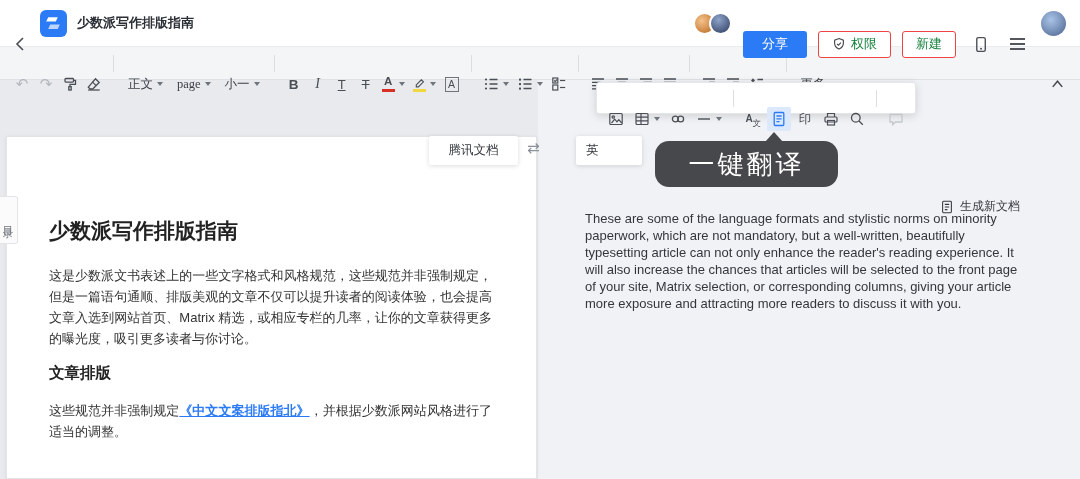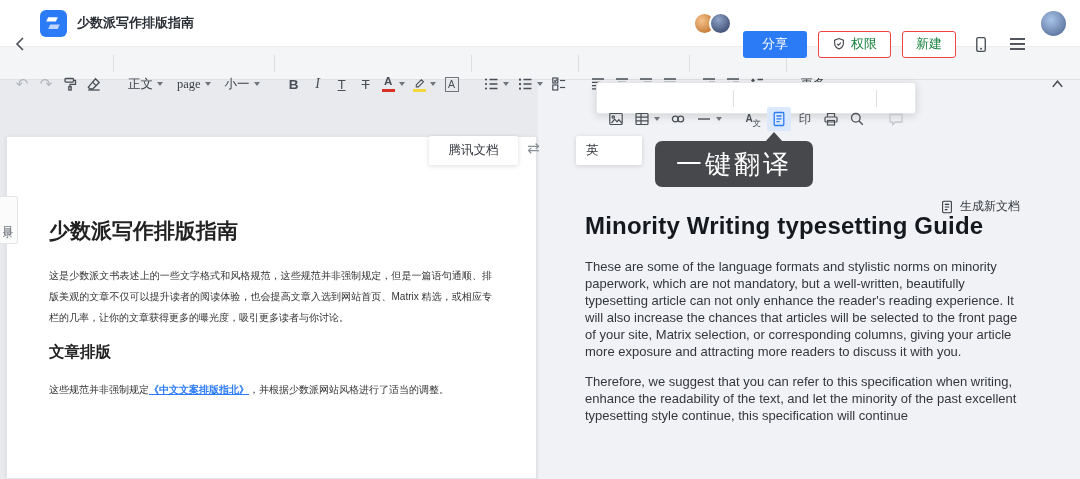--- a/index.html
+++ b/index.html
@@ -50,63 +50,61 @@
 
   
   .insert-bar{position:absolute;top:82px;left:596px;height:32px;background:#fff;border:1px solid #e4e6e9;border-radius:3px;box-shadow:0 2px 8px rgba(0,0,0,.14);display:flex;align-items:center;padding:0 7px;gap:2px;z-index:30;}
   .insert-bar .tool{height:24px;}
   .insert-bar .hl{background:#dce9fd;color:#2b7bf6;}
   .insert-bar .sep{margin:0 5px;}
   .seal-glyph{font-size:12.5px;line-height:1;}
   .muted{color:#c3c7cc;}
 
   
-  .tooltip{position:absolute;top:141px;left:655px;width:158px;height:46px;background:#47484b;border-radius:7px;color:#fff;display:flex;align-items:center;justify-content:center;font-size:26px;letter-spacing:3px;z-index:40;}
+  .tooltip{position:absolute;top:141px;left:655px;width:183px;height:46px;background:#47484b;border-radius:14px;color:#fff;display:flex;align-items:center;justify-content:center;font-size:26px;letter-spacing:3px;z-index:40;}
   .tooltip::before{content:"";position:absolute;top:-9px;left:110px;border-left:9px solid transparent;border-right:9px solid transparent;border-bottom:10px solid #47484b;}
 
   
   .lang-detect{position:absolute;top:94px;left:429px;width:89px;height:29px;background:#fff;box-shadow:0 1px 5px rgba(0,0,0,.14);border-radius:2px;font-size:12.5px;color:#35393f;display:flex;align-items:center;justify-content:center;z-index:24;}
   .lang-swap{position:absolute;top:98px;left:527px;color:#8a9097;font-size:16px;z-index:24;line-height:1;}
   .lang-target{position:absolute;top:94px;left:576px;width:66px;height:29px;background:#fff;box-shadow:0 1px 5px rgba(0,0,0,.14);border-radius:2px;font-size:12.5px;color:#35393f;display:flex;align-items:center;padding-left:10px;z-index:24;}
 
   
   .canvas{position:absolute;top:80px;left:0;right:0;bottom:0;background:#e8eaed;z-index:1;}
   .right-panel{position:absolute;top:80px;left:538px;right:0;bottom:0;background:#f1f2f5;z-index:2;}
   .generate-btn{position:absolute;top:76px;right:60px;display:flex;align-items:center;gap:6px;font-size:12px;color:#34383d;}
   .en-doc{position:absolute;top:130px;left:47px;width:438px;}
   .en-title{font-size:24px;line-height:31px;color:#15181c;font-weight:bold;margin-bottom:17px;letter-spacing:.2px;}
   .en-doc p{font-size:13px;line-height:17px;color:#33373c;margin-bottom:13px;}
 
   .page{position:absolute;top:136px;left:6px;width:531px;bottom:0;background:#fff;border:1px solid #e2e4e7;box-shadow:0 1px 4px rgba(0,0,0,.07);z-index:5;overflow:hidden;}
   .page-inner{padding:80px 44px 0 42px;}
   .zh-title{font-size:21px;color:#222;font-weight:bold;margin-bottom:20px;}
-  .page-inner p{font-size:10px;line-height:21px;color:#333;text-align:justify;margin-bottom:14px;margin-top:16px;}
+  .page-inner p{font-size:13px;line-height:21px;color:#333;text-align:justify;margin-bottom:14px;margin-top:16px;}
   .zh-h2{font-size:15.5px;font-weight:bold;color:#222;margin:0 0 12px;font-family:Liberation Mono, monospace;}
   .doc-link{color:#2b7bf6;text-decoration:underline;font-weight:bold;}
   .toc-tab{position:absolute;left:0;top:196px;width:18px;height:48px;background:#fbfbfc;border:1px solid #e2e4e7;border-left:none;border-radius:0 3px 3px 0;display:flex;align-items:center;justify-content:center;z-index:6;writing-mode:vertical-rl;font-size:10.5px;color:#70757c;letter-spacing:2px;}
 </style>
 </head>
 <body>
 
 <div class="canvas"></div>
 
 <div class="right-panel">
   <button class="generate-btn">
     <span>
       <svg width="14" height="14" viewBox="0 0 16 16" fill="none" stroke="#34383d" stroke-width="1.2">
           <rect x="3" y="1.5" width="10" height="13" rx="1"></rect>
           <path d="M5.5 5h5M5.5 8h5M5.5 11h3"></path>
         </svg>
     </span>
     <span>生成新文档</span>
   </button>
   <div class="en-doc">
-    <h1 class="en-title">Minority Writing typesetting Guide</h1>
     <p>These are some of the language formats and stylistic norms on minority paperwork, which are not mandatory, but a well-written, beautifully typesetting article can not only enhance the reader's reading experience. It will also increase the chances that articles will be selected to the front page of your site, Matrix selection, or corresponding columns, giving your article more exposure and attracting more readers to discuss it with you.</p>
-    <p>Therefore, we suggest that you can refer to this specification when writing, enhance the readability of the text, and let the minority of the past excellent typesetting style continue, this specification will continue</p>
   </div>
 </div>
 
 <div class="page">
   <div class="page-inner">
     <h1 class="zh-title">少数派写作排版指南</h1>
     <p>这是少数派文书表述上的一些文字格式和风格规范，这些规范并非强制规定，但是一篇语句通顺、排版美观的文章不仅可以提升读者的阅读体验，也会提高文章入选到网站首页、Matrix 精选，或相应专栏的几率，让你的文章获得更多的曝光度，吸引更多读者与你讨论。</p>
     <h2 class="zh-h2">文章排版</h2>
     <p><span>这些规范并非强制规定</span><a class="doc-link">《中文文案排版指北》</a><span>，并根据少数派网站风格进行了适当的调整。</span></p>
   </div>

